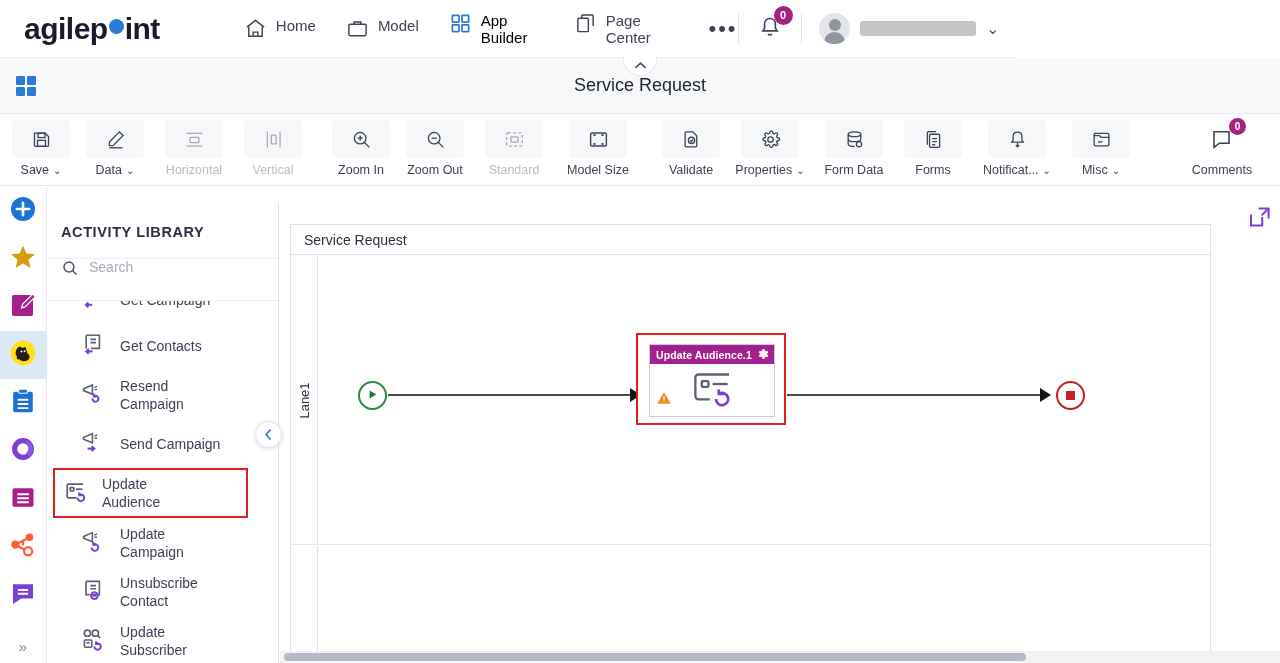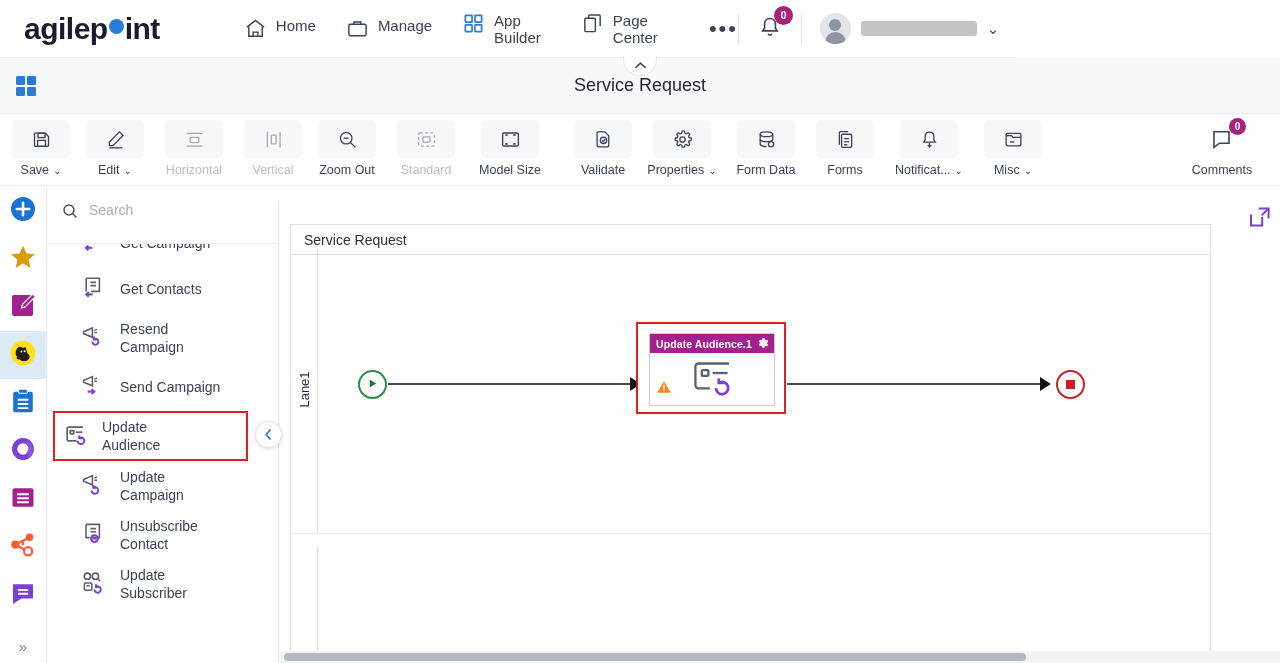--- a/index.html
+++ b/index.html
@@ -28,21 +28,21 @@
     display: inline-block; width: 15px; height: 15px; border-radius: 50%;
     background: #2b7bd6; vertical-align: middle; margin: 0 1px;
     position: relative; top: -2px;
   }
   .nav-items { display: flex; align-items: center; margin-left: 82px; gap: 26px; }
   .nav-item {
     display: flex; align-items: flex-start; gap: 9px;
     font-size: 15px; color: #3c4257; cursor: pointer;
     padding: 4px 2px;
   }
-  .nav-item.active { color: #404040; }
+  .nav-item.active { color: #000000; }
   .nav-ico { width: 23px; height: 23px; display:block; }
   .nav-dots { font-size: 22px; letter-spacing: 2px; color: #3c4257; margin-left: 6px; cursor:pointer; line-height: 10px; }
   .nav-sep { width: 1px; height: 30px; background: #dfe2e8; }
   .bell-wrap { position: relative; margin-left: 18px; cursor: pointer; }
   .badge {
     position: absolute; top: -8px; right: -10px;
     min-width: 19px; height: 19px; border-radius: 50%;
     background: #a6227f; color: #fff; font-size: 11px;
     display: flex; align-items: center; justify-content: center;
     font-weight: 600;
@@ -162,21 +162,21 @@
     position: absolute; left: 11px; top: 37px;
     width: 921px; height: 613px;
     border: 1px solid #dcdfe5; background: #fff;
   }
   .pool-header {
     height: 30px; border-bottom: 1px solid #dcdfe5;
     display: flex; align-items: center; padding-left: 13px;
     font-size: 14px; color: #2b2f42;
   }
   .lane {
-    position: absolute; left: 0; top: 20px; width: 921px; height: 289px;
+    position: absolute; left: 0; top: 31px; width: 921px; height: 289px;
     border-bottom: 1px solid #e6e8ed;
   }
   .lane2 { top: 321px; height: 292px; border-bottom: none; }
   .lane-label {
     position: absolute; left: 0; top: 0; width: 27px; height: 100%;
     border-right: 1px solid #dcdfe5;
     display: flex; align-items: center; justify-content: center;
   }
   .lane-label span {
     transform: rotate(-90deg); white-space: nowrap;
@@ -261,21 +261,21 @@
         </span>
         <span>Home</span>
       </div>
       <div class="nav-item">
         <span class="nav-ico">
           <svg width="23" height="23" viewBox="0 0 24 24" fill="none" stroke="#3c4257" stroke-width="1.5">
               <rect x="3" y="7.5" width="18" height="12" rx="1.4"></rect>
               <path d="M8.5 7.5V5.2h7v2.3"></path>
             </svg>
         </span>
-        <span>Manage</span>
+        <span>Model</span>
       </div>
       <div class="nav-item active">
         <span class="nav-ico">
           <svg width="23" height="23" viewBox="0 0 24 24" fill="none" stroke="#2b7bd6" stroke-width="1.8">
               <rect x="3.5" y="3.5" width="7" height="7" rx=".6"></rect>
               <rect x="13.5" y="3.5" width="7" height="7" rx=".6"></rect>
               <rect x="3.5" y="13.5" width="7" height="7" rx=".6"></rect>
               <rect x="13.5" y="13.5" width="7" height="7" rx=".6"></rect>
             </svg>
         </span>
@@ -350,21 +350,21 @@
     </div>
 
     <div class="tb-btn">
       <div class="tb-icobox">
         <svg width="21" height="21" viewBox="0 0 24 24" fill="none" stroke="#3c4257" stroke-width="1.5">
             <path d="M16.5 3.3 20.7 7.5 9.2 19H5v-4.2z"></path>
             <path d="M5 21.5h15"></path>
           </svg>
       </div>
       <div class="tb-label">
-          <span>Edit</span>
+          <span>Data</span>
           <span class="tb-caret">⌄</span>
         </div>
     </div>
 
     <div class="tb-btn wide disabled">
       <div class="tb-icobox">
         <svg width="21" height="21" viewBox="0 0 24 24" fill="none" stroke="#3c4257" stroke-width="1.5">
             <path d="M3 5h18"></path>
             <rect x="7" y="9.5" width="10" height="6" rx=".8"></rect>
             <path d="M3 19.5h18"></path>
@@ -381,20 +381,32 @@
             <path d="M5 3v18"></path>
             <rect x="9.5" y="7" width="5.5" height="10" rx=".8"></rect>
             <path d="M19.5 3v18"></path>
           </svg>
       </div>
       <div class="tb-label">
           <span>Vertical</span>
         </div>
     </div>
 
+    <div class="tb-btn" style="margin-left:22px">
+      <div class="tb-icobox">
+        <svg width="21" height="21" viewBox="0 0 24 24" fill="none" stroke="#3c4257" stroke-width="1.5">
+            <circle cx="10.5" cy="10.5" r="6.6"></circle>
+            <path d="M15.4 15.4 21 21"></path>
+            <path d="M10.5 7.6v5.8M7.6 10.5h5.8"></path>
+          </svg>
+      </div>
+      <div class="tb-label">
+          <span>Zoom In</span>
+        </div>
+    </div>
 
     <div class="tb-btn">
       <div class="tb-icobox">
         <svg width="21" height="21" viewBox="0 0 24 24" fill="none" stroke="#3c4257" stroke-width="1.5">
             <circle cx="10.5" cy="10.5" r="6.6"></circle>
             <path d="M15.4 15.4 21 21"></path>
             <path d="M7.6 10.5h5.8"></path>
           </svg>
       </div>
       <div class="tb-label">
@@ -598,20 +610,21 @@
         <svg width="28" height="28" viewBox="0 0 24 24">
             <path d="M3.4 4.6h17.2v12.1h-10l-7.2 4.7z" fill="#7b3fd4"></path>
             <path d="M7.6 9.4h8.8M7.6 12.6h8.8" stroke="#fff" stroke-width="1.7"></path>
           </svg>
       </span>
     </div>
     <div class="rail-more">»</div>
   </div>
 
   <div class="library">
+    <div class="lib-title">ACTIVITY LIBRARY</div>
 
     <div class="lib-search">
       <span>
         <svg width="18" height="18" viewBox="0 0 24 24" fill="none" stroke="#4d5263" stroke-width="2">
             <circle cx="10.6" cy="10.6" r="6.6"></circle>
             <path d="m15.4 15.4 5.2 5.2"></path>
           </svg>
       </span>
       <input type="text" placeholder="Search" style="">
     </div>

